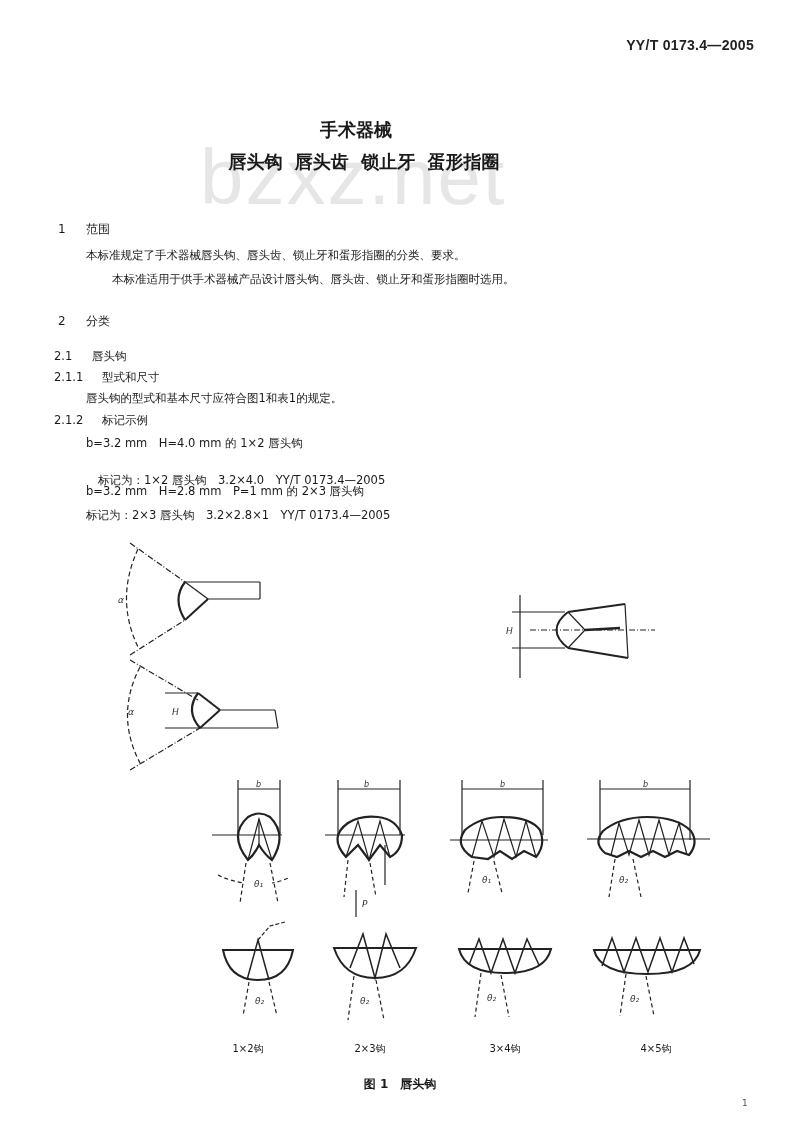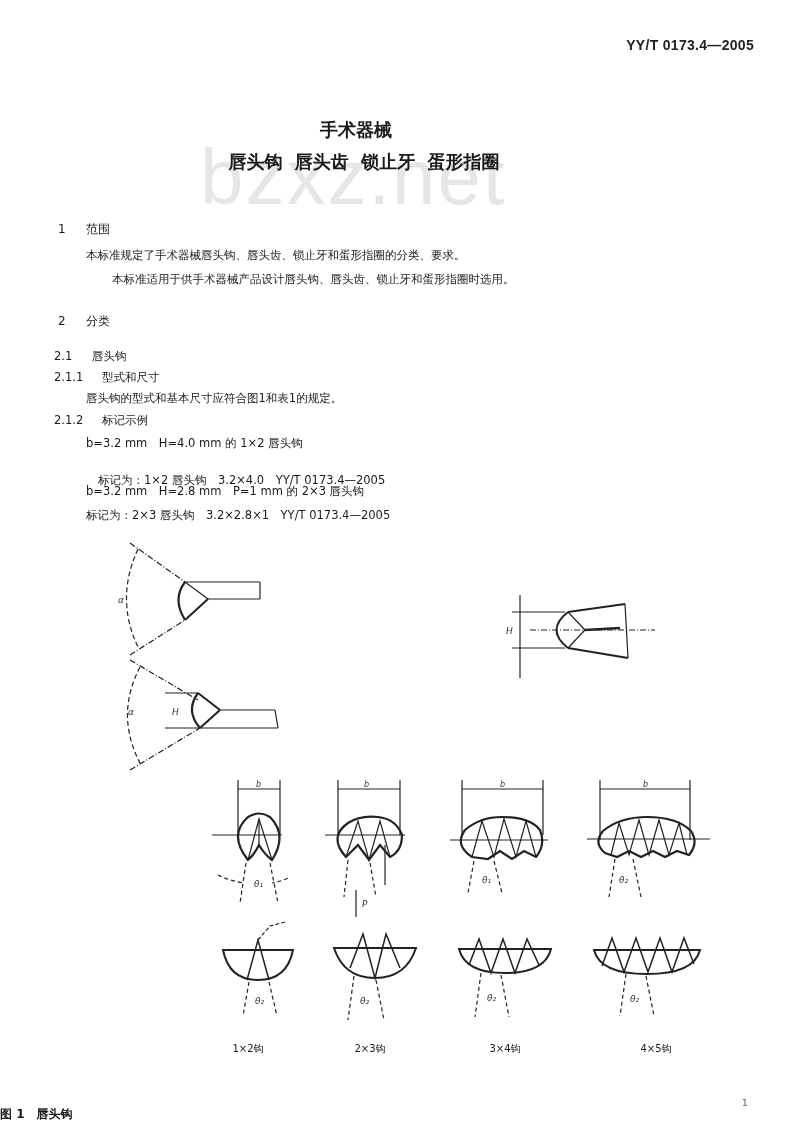--- a/index.html
+++ b/index.html
@@ -11,21 +11,21 @@
                font-weight: normal; font-size: 78px; color: #e6e6e6; letter-spacing: 2px; z-index: 0; }
   .title1 { position: absolute; top: 118px; left: 0; width: 712px; text-align: center;
             font-weight: bold; font-size: 18px; z-index: 1; }
   .title2 { position: absolute; top: 150px; left: 0; width: 728px; text-align: center;
             font-weight: bold; font-size: 18px; word-spacing: 6px; z-index: 1; }
   .line { position: absolute; font-size: 11.5px; white-space: nowrap; z-index: 1; }
   .num { display: inline-block; }
   .heading { font-size: 12px; }
   svg { position: absolute; z-index: 1; }
   .cap { position: absolute; font-size: 10px; text-align: center; width: 80px; }
-  .fig-caption { position: absolute; top: 1076px; left: 0; width: 800px; text-align: left; font-size: 12px; font-weight: bold; margin-top: 30px; }
+  .fig-caption { position: absolute; top: 1076px; left: 0; width: 800px; text-align: center; font-size: 12px; font-weight: bold; }
   .page-num { position: absolute; top: 1098px; left: 742px; font-size: 9px; color: #555; }
 </style>
 </head>
 <body>
 
 <div class="std-code">YY/T 0173.4—2005</div>
 <div class="watermark">bzxz.net</div>
 
 <div class="title1">手术器械</div>
 <div class="title2">唇头钩 唇头齿 锁止牙 蛋形指圈</div>

